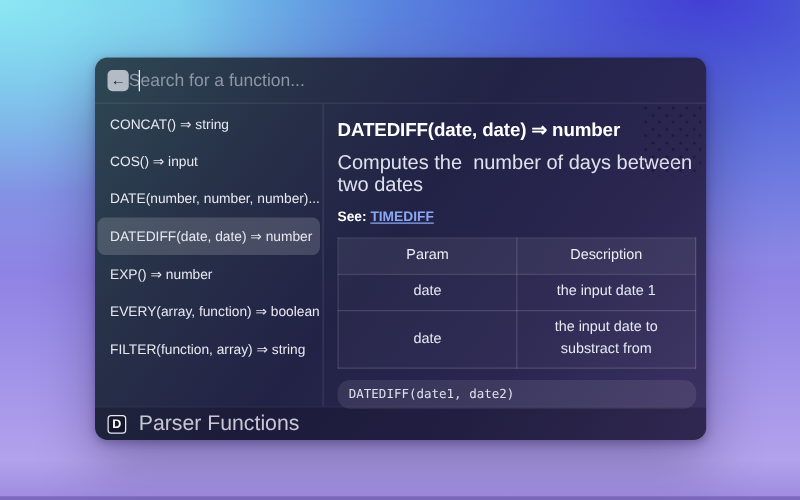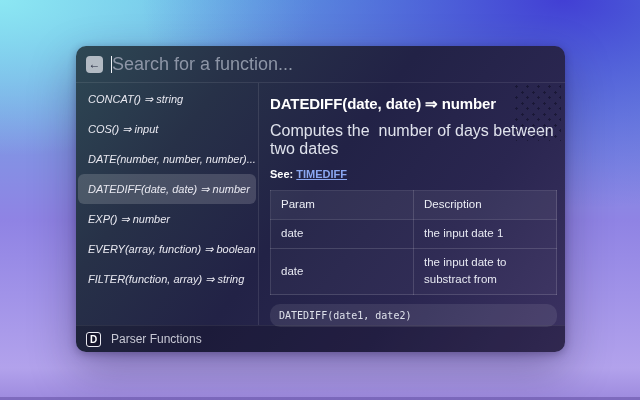--- a/index.html
+++ b/index.html
@@ -30,37 +30,36 @@
     width: 17px; height: 17px; border-radius: 4px; border: none;
     background: rgba(203,208,216,0.85); color: #20253a;
     font-size: 12px; line-height: 17px; text-align: center;
     display: flex; align-items: center; justify-content: center;
     cursor: pointer; flex: 0 0 17px;
   }
   .search-wrap { position: relative; flex: 1; height: 100%; display: flex; align-items: center; }
   .caret { position: absolute; left: 8px; top: 10px; width: 1px; height: 17px; background: #f2f4f8; }
   .search-input {
     width: 100%; background: transparent; border: none; outline: none;
-    color: #e8ecf4; font-size: 18px; padding-left: 9px;
+    color: #e8ecf4; font-size: 14px; padding-left: 0;
     font-family: "Liberation Sans", sans-serif;
   }
   .search-input::placeholder { color: #8d95a6; opacity: 1; }
 
   
   .body-row { flex: 1; display: flex; min-height: 0; }
   .sidebar {
     width: 183px; flex: 0 0 183px; border-right: 1px solid rgba(255,255,255,0.10);
     padding-top: 1px; overflow: hidden;
   }
   .side-item {
     height: 30px; display: flex; align-items: center;
     padding: 0 8px 0 10px; margin: 0 2px;
     font-size: 11px; color: #e8e8f0; border-radius: 6px; cursor: pointer;
     white-space: nowrap;
-    font-style: italic;
   }
   .side-item.selected { background: rgba(255,255,255,0.16); }
 
   .main { flex: 1; padding: 12px 8px 10px 11px; position: relative; min-width: 0; }
   .dots {
     position: absolute; top: 2px; right: 4px; width: 46px; height: 56px;
     background-image:
       radial-gradient(circle, rgba(6,6,24,0.55) 1px, transparent 1.3px),
       radial-gradient(circle, rgba(6,6,24,0.55) 1px, transparent 1.3px);
     background-size: 11px 11px, 11px 11px;
@@ -69,22 +68,22 @@
   }
   .detail-title { font-size: 15px; font-weight: 700; color: #ffffff; letter-spacing: -0.1px; margin-bottom: 9px; }
   .detail-desc { font-size: 16px; color: #dfe2ec; margin-bottom: 10px; white-space: pre-wrap; }
   .see-row { font-size: 11px; margin-bottom: 10px; }
   .see-label { font-weight: 700; color: #ffffff; margin-top: 46px; }
   .see-link { color: #8ba7f2; text-decoration: underline; font-weight: 700; cursor: pointer; text-align: right; }
 
   table.params { width: 289px; max-width: 100%; border-collapse: collapse; table-layout: fixed; }
   table.params th, table.params td {
     border: 1px solid rgba(255,255,255,0.14);
-    font-size: 11.5px; text-align: left; font-weight: 400;
-    padding: 5px 10px; color: #e7e9f2; line-height: 1.55;
+    font-size: 11.5px; text-align: center; font-weight: 400;
+    padding: 5px 15px; color: #e7e9f2; line-height: 1.55;
   }
   table.params th { background: rgba(255,255,255,0.07); color: #eceef5; }
   table.params td { background: rgba(255,255,255,0.03); }
   table.params col.c1 { width: 50%; }
 
   .code-block {
     margin-top: 9px; width: 289px; max-width: 100%;
     background: rgba(255,255,255,0.09); border-radius: 10px;
     padding: 6px 9px;
     font-family: "DejaVu Sans Mono", monospace; font-size: 10px; color: #dde0ea;
@@ -94,21 +93,21 @@
   .footer {
     height: 27px; flex: 0 0 27px; display: flex; align-items: center;
     padding: 0 10px; background: rgba(8,6,20,0.22);
     border-top: 1px solid rgba(255,255,255,0.07);
   }
   .d-badge {
     width: 15px; height: 15px; border: 1.5px solid #e9e9f1; border-radius: 3px;
     background: #15152c; color: #ffffff; font-size: 10px; font-weight: 700;
     display: flex; align-items: center; justify-content: center; margin-right: 10px;
   }
-  .footer-label { font-size: 12px; color: #c7c8d4; }
+  .footer-label { font-size: 17px; color: #c7c8d4; }
 
   .bottom-strip { position: absolute; left: 0; bottom: 0; width: 100%; height: 3px; background: rgba(86,66,150,0.45); }
 </style>
 </head>
 <body>
 
 <div class="window">
 
   <div class="searchbar">
     <button class="back-btn">

